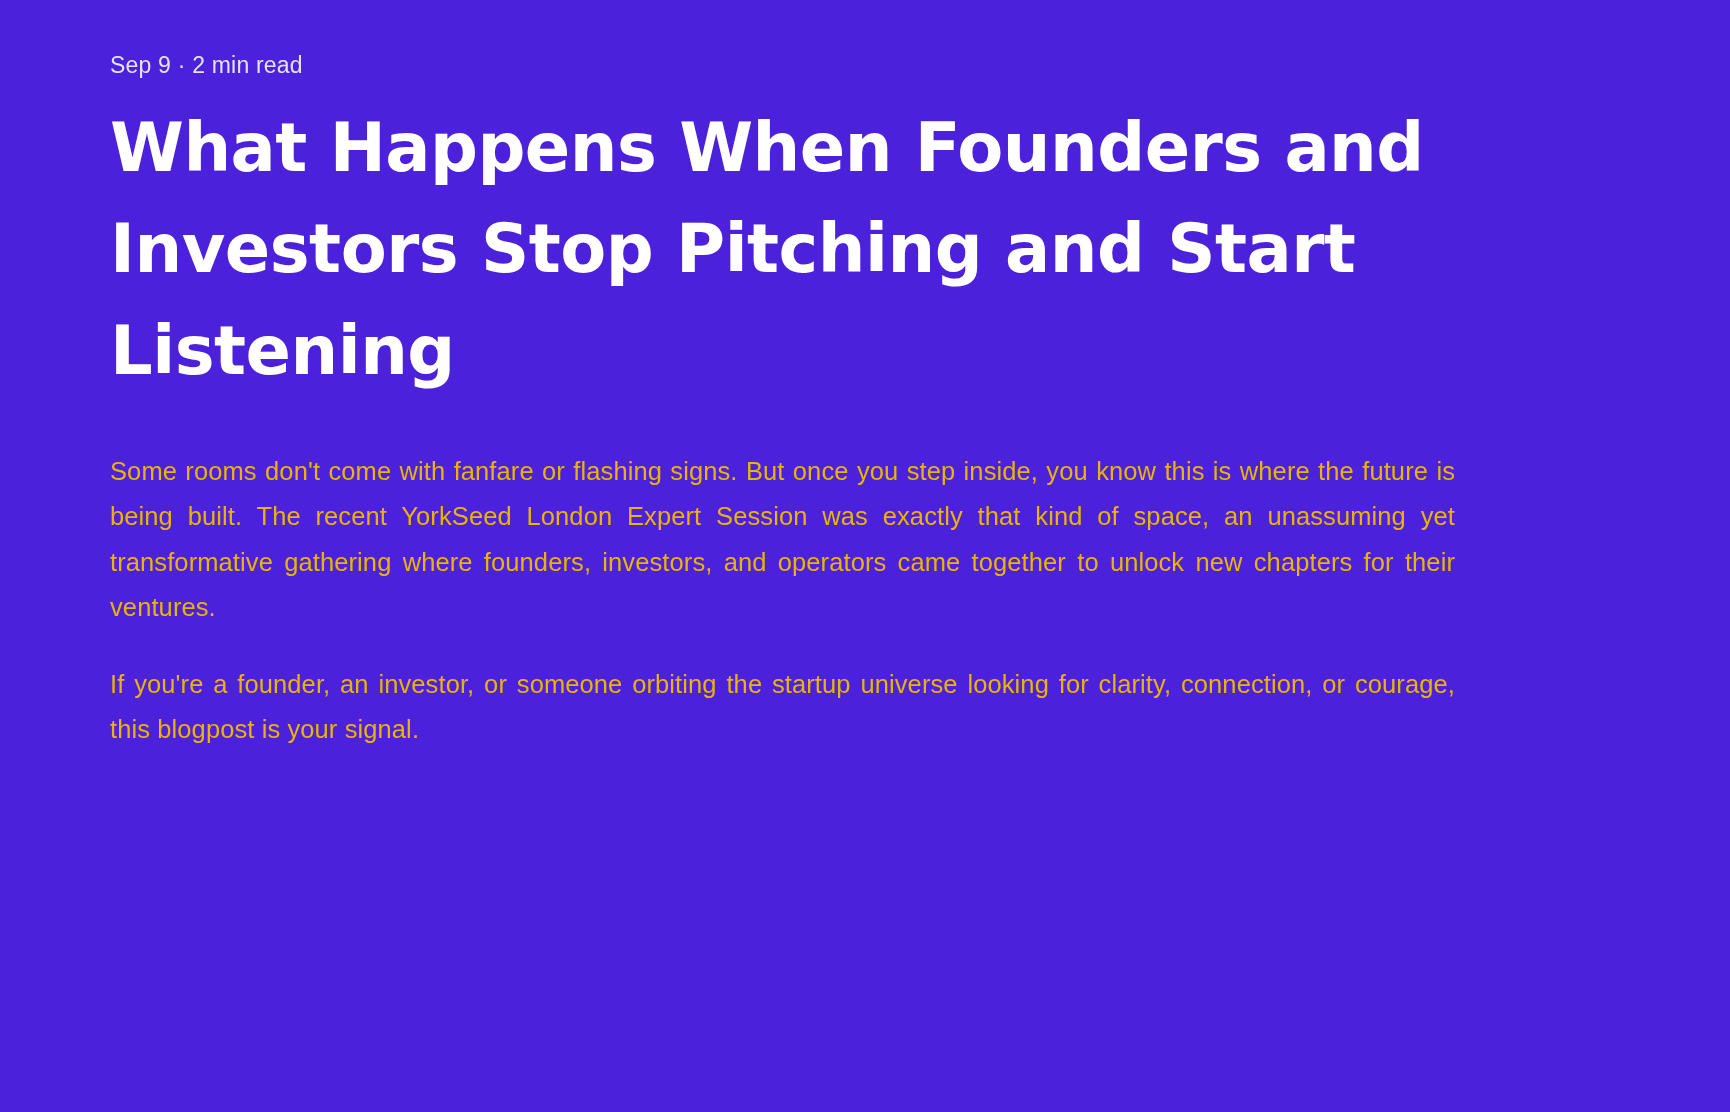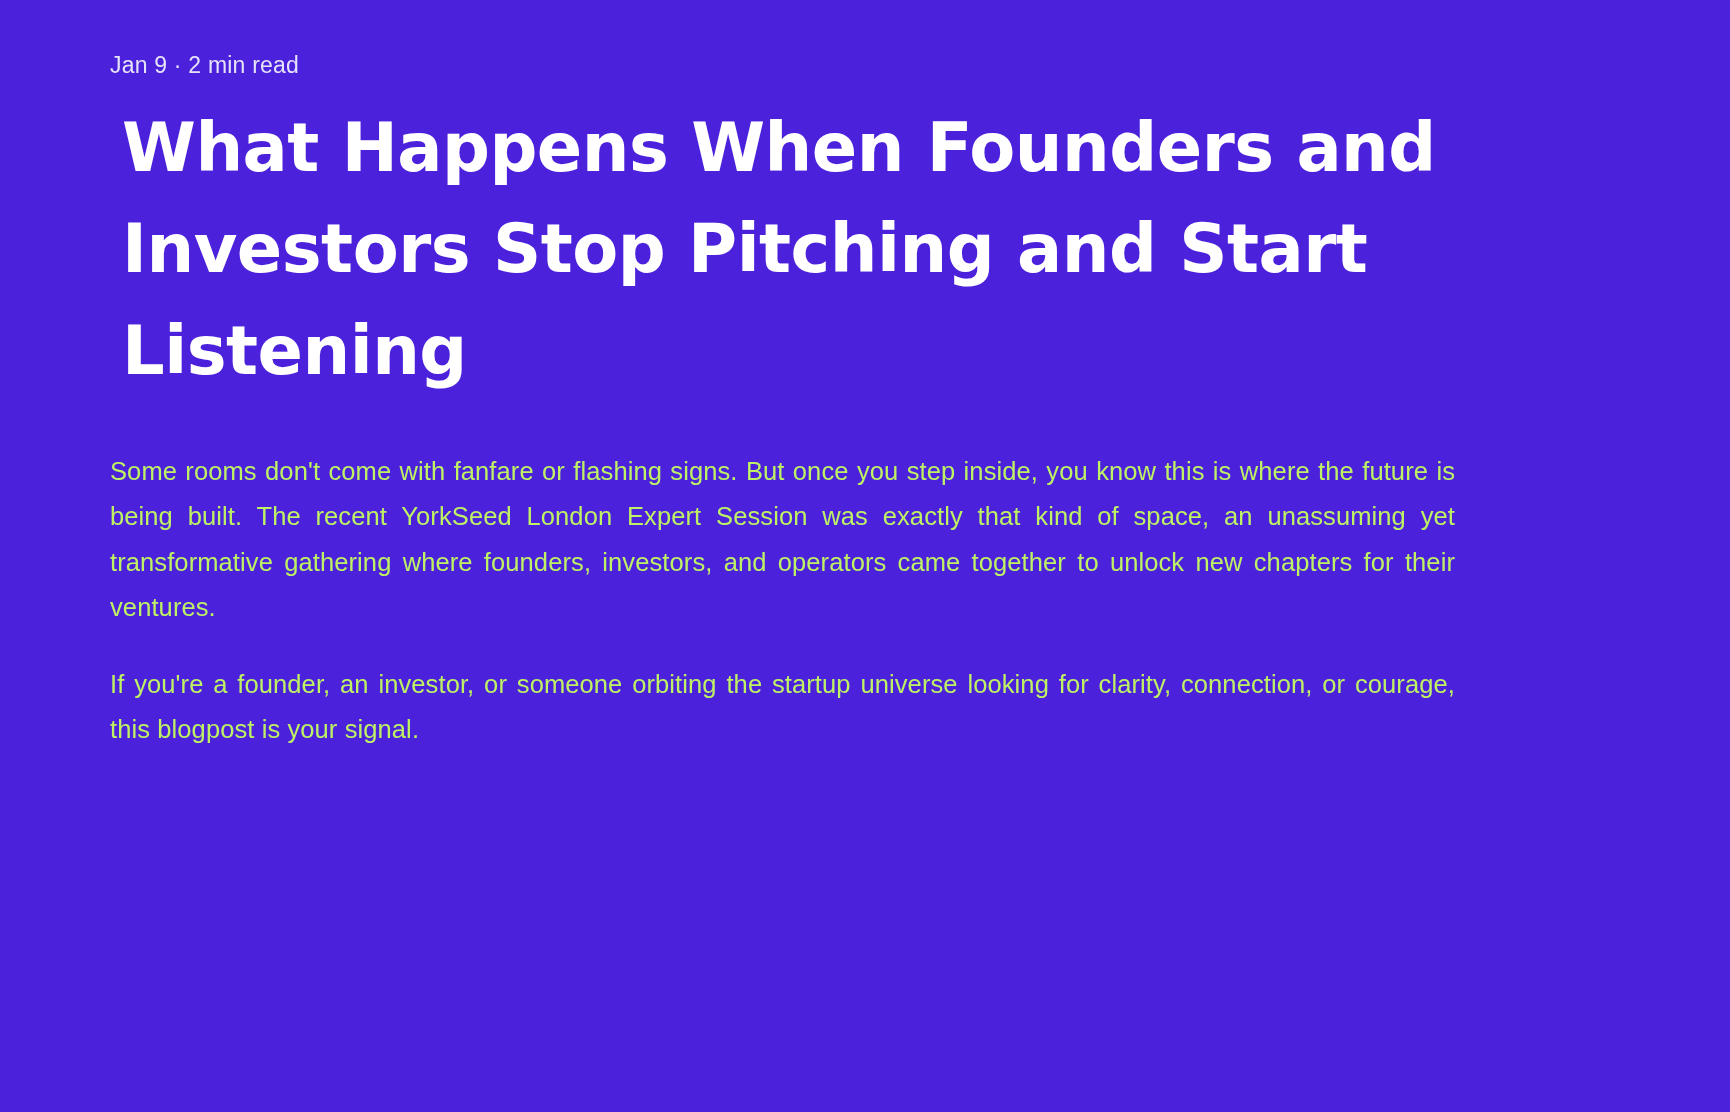--- a/index.html
+++ b/index.html
@@ -39,32 +39,32 @@
     white-space: pre;
   }
 
   .headline {
     font-family: "DejaVu Sans", sans-serif;
     font-size: 67px;
     line-height: 1.52;
     font-weight: 700;
     color: #FFFFFF;
     letter-spacing: -0.5px;
-    margin: 12px;
+    margin: 0;
     max-width: 1340px;
   }
 
   .body-block {
     margin-top: 46px;
   }
 
   .para {
     font-size: 25.5px;
     line-height: 1.78;
-    color: #bef264;
+    color: #eab308;
     font-weight: 400;
     margin: 0 0 31px 0;
     text-align: justify;
     text-justify: inter-word;
     letter-spacing: 0.1px;
   }
 
   .para:last-child {
     margin-bottom: 0;
     margin-top: 17px;
@@ -73,21 +73,21 @@
   .para.last-line-left {
     text-align-last: left;
   }
 </style>
 </head>
 <body>
 
 <div class="page">
   <article class="article">
 
-    <div class="meta">Jan 9 · 2 min read</div>
+    <div class="meta">Sep 9 · 2 min read</div>
 
     <h1 class="headline">What Happens When Founders and Investors Stop Pitching and Start Listening</h1>
 
     <div class="body-block">
       <p class="para">Some rooms don't come with fanfare or flashing signs. But once you step inside, you know this is where the future is being built. The recent YorkSeed London Expert Session was exactly that kind of space, an unassuming yet transformative gathering where founders, investors, and operators came together to unlock new chapters for their ventures.</p>
       <p class="para last-line-left">If you're a founder, an investor, or someone orbiting the startup universe looking for clarity, connection, or courage, this blogpost is your signal.</p>
     </div>
 
   </article>
 </div>

